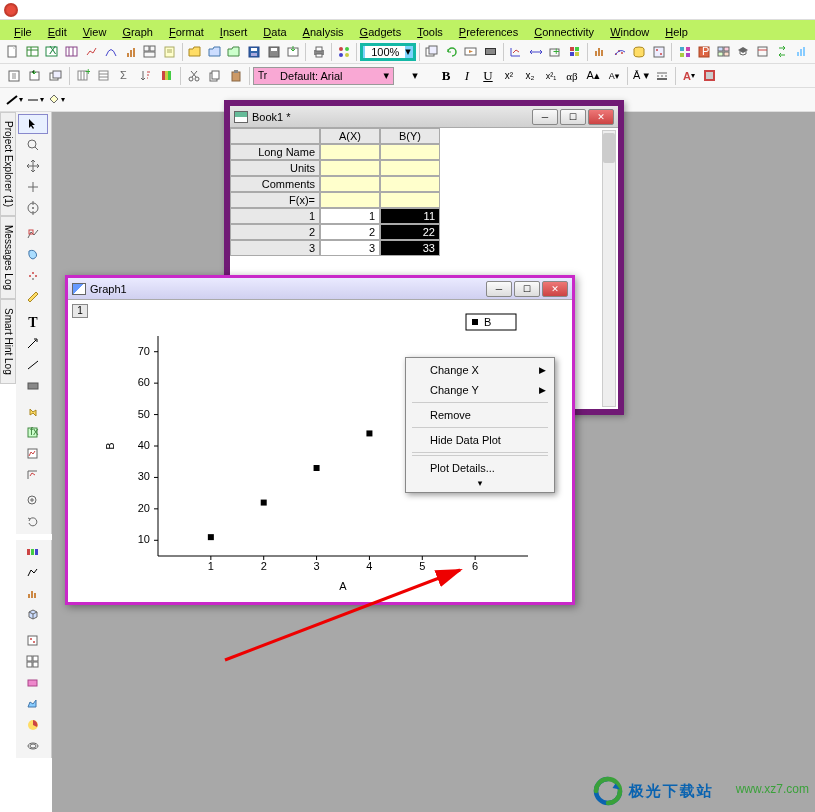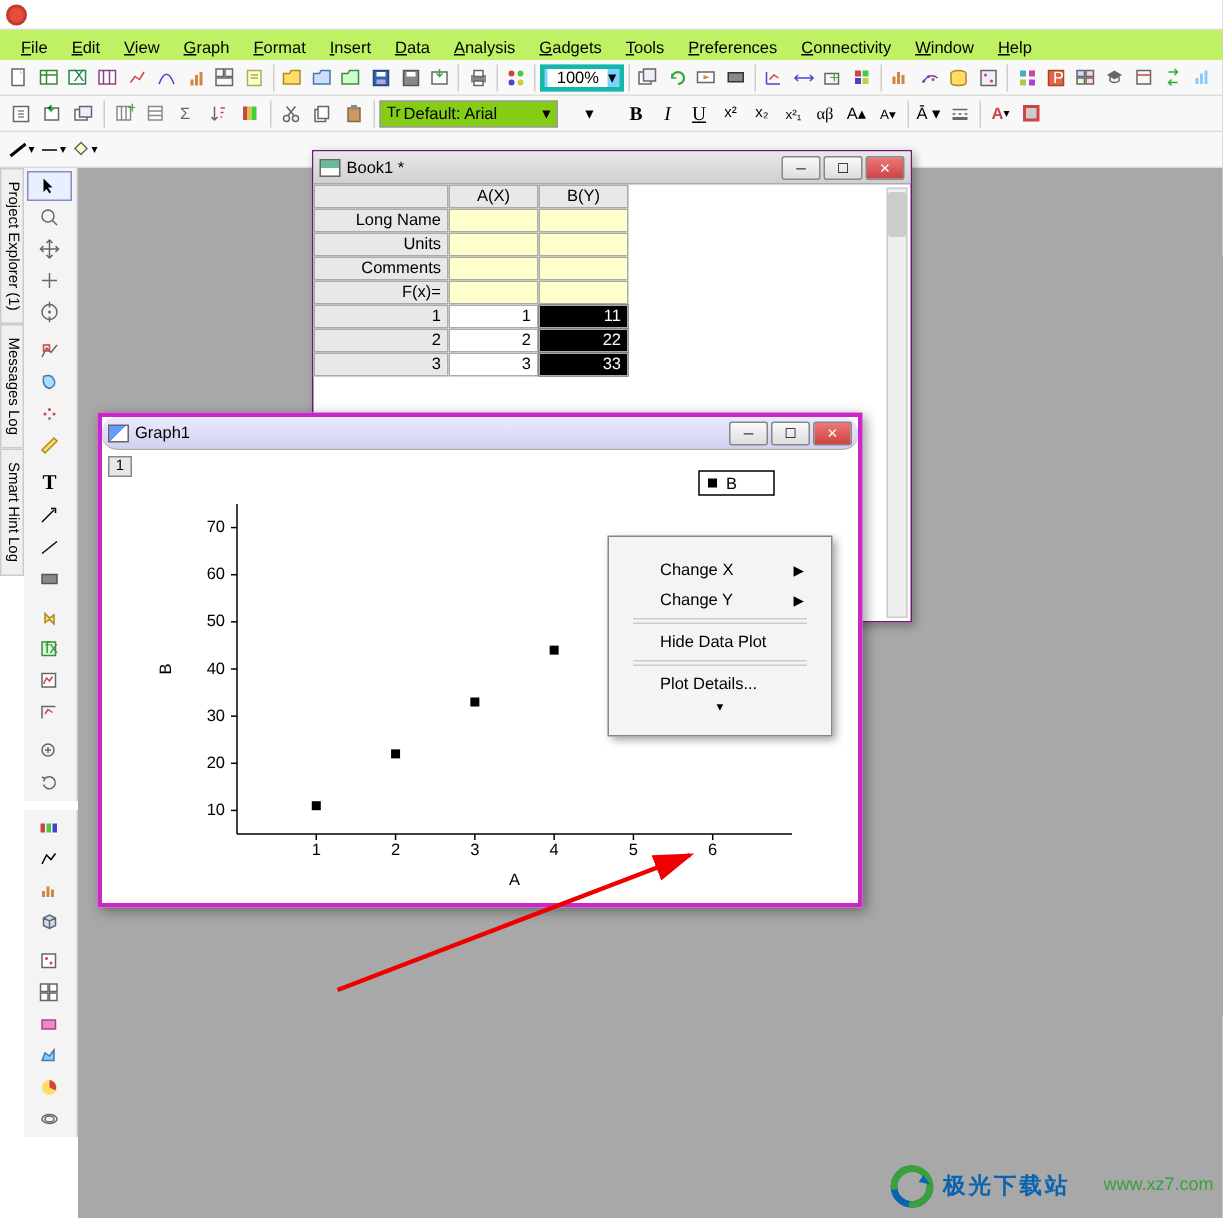--- a/index.html
+++ b/index.html
@@ -12,58 +12,58 @@
 .menubar { height: 20px; display: flex; align-items: flex-end; padding: 0 8px; gap: 4px; background: #bef264; }
 .menubar .menu-item { padding: 2px 6px; cursor: pointer; }
 .menubar .menu-item .u { text-decoration: underline; }
 
 .toolbar { height: 24px; display: flex; align-items: center; padding: 1px 4px; gap: 1px; background: #f8f8f8; border-bottom: 1px solid #ddd; }
 .toolbar .tb-btn { width: 20px; height: 20px; display: flex; align-items: center; justify-content: center; cursor: pointer; border: 1px solid transparent; }
 .toolbar .tb-icon { width: 14px; height: 14px; }
 .toolbar .sep { width: 1px; height: 18px; background: #ccc; margin: 0 2px; }
 .toolbar .zoom-box { display: flex; align-items: flex-end; border: 3px solid #14b8a6; background: #7dd3fc; padding: 0 2px; height: 18px; }
 .toolbar .zoom-box input { width: 40px; border: none; font-size: 11px; text-align: center; outline: none; }
-.toolbar .font-box { display: flex; align-items: center; border: 1px solid #999; background: #84cc16; padding: 0 4px; height: 18px; }
+.toolbar .font-box { display: flex; align-items: center; border: 1px solid #999; background: #f9a8d4; padding: 0 4px; height: 18px; gap: 11px; }
 .toolbar .font-box span { font-size: 11px; }
 .toolbar .text-btn { font-size: 13px; font-family: 'Times New Roman', serif; }
 
 .workspace { position: absolute; top: 112px; left: 52px; right: 0; bottom: 0; background: #a8a8a8; }
 
 .side-tabs { position: absolute; left: 0; top: 112px; width: 16px; display: flex; flex-direction: column; }
 .side-tab { writing-mode: vertical-rl; text-orientation: mixed; padding: 8px 1px; font-size: 10px; background: #f0f0f0; border: 1px solid #ccc; cursor: pointer; }
 
 .left-toolbar { position: absolute; left: 16px; top: 112px; width: 36px; background: #f4f4f4; border-right: 1px solid #ccc; display: flex; flex-direction: column; gap: 1px; padding: 2px; }
 .left-toolbar .lt-btn { width: 30px; height: 20px; display: flex; align-items: center; justify-content: center; cursor: pointer; border: 1px solid transparent; position: relative; }
 .left-toolbar .lt-sep { height: 4px; }
 
-.book-window { position: absolute; left: 208px; top: 100px; width: 400px; height: 315px; background: #fff; border: 1px solid #701a75; box-shadow: 2px 2px 6px rgba(0,0,0,0.3); }
+.book-window { position: absolute; left: 224px; top: 100px; width: 400px; height: 315px; background: #fff; border: 6px solid #701a75; box-shadow: 2px 2px 6px rgba(0,0,0,0.3); }
 .book-title { height: 22px; background: linear-gradient(#e8e8e8, #d0d0d0); display: flex; align-items: center; padding: 0 4px; border-bottom: 1px solid #aaa; }
 .book-title .bk-icon { width: 14px; height: 12px; background: linear-gradient(#6b9 50%, #fff 50%); border: 1px solid #666; margin-right: 4px; }
 .book-title .bk-label { flex: 1; font-size: 11px; }
 .win-btns { display: flex; gap: 2px; }
 .win-btn { width: 26px; height: 16px; background: linear-gradient(#fafafa,#ddd); border: 1px solid #888; border-radius: 2px; display: flex; align-items: center; justify-content: center; font-size: 9px; cursor: pointer; }
 .win-btn.close { background: linear-gradient(#e77,#c44); color: #fff; }
 
 .book-grid { display: grid; grid-template-columns: 90px 60px 60px; }
 .book-grid .gh { background: #e8e8e8; border: 1px solid #aaa; padding: 1px 4px; text-align: center; font-size: 11px; }
 .book-grid .rh { background: #e8e8e8; border: 1px solid #aaa; padding: 1px 4px; text-align: right; font-size: 11px; }
 .book-grid .cell { background: #ffffcc; border: 1px solid #aaa; padding: 1px 4px; text-align: right; font-size: 11px; height: 16px; }
 .book-grid .cell.white { background: #fff; }
 .book-grid .cell.sel { background: #000; color: #fff; }
 .scroll-v { position: absolute; right: 2px; top: 24px; width: 14px; bottom: 2px; background: #eee; border: 1px solid #ccc; }
 .scroll-v .thumb { width: 12px; height: 30px; background: #ccc; margin: 2px auto; border-radius: 2px; }
 
 .graph-window { position: absolute; left: 65px; top: 275px; width: 510px; height: 330px; background: #fff; border: 3px solid #c928c9; box-shadow: 2px 2px 8px rgba(0,0,0,0.4); z-index: 10; }
-.graph-title { height: 22px; background: linear-gradient(#eaeaff, #d0d0f0); display: flex; align-items: center; padding: 0 4px; border-bottom: 1px solid #aaa; border-radius: 10px; }
+.graph-title { height: 22px; background: linear-gradient(#eaeaff, #d0d0f0); display: flex; align-items: center; padding: 0 4px; border-bottom: 1px solid #aaa; }
 .graph-title .g-icon { width: 14px; height: 12px; border: 1px solid #666; margin-right: 4px; background: linear-gradient(135deg,#69f 50%,#fff 50%); }
 .graph-title .g-label { flex: 1; font-size: 11px; }
 .graph-layer-btn { position: absolute; left: 4px; top: 26px; width: 16px; height: 14px; background: #e8e8e8; border: 1px solid #888; text-align: center; font-size: 10px; line-height: 12px; cursor: pointer; }
 .graph-canvas { position: absolute; left: 30px; top: 28px; right: 6px; bottom: 6px; background: #fff; }
 
-.context-menu { position: absolute; left: 405px; top: 357px; width: 150px; background: #f4f4f4; border: 1px solid #888; box-shadow: 2px 2px 6px rgba(0,0,0,0.4); z-index: 50; padding: 12px; }
+.context-menu { position: absolute; left: 405px; top: 357px; width: 150px; background: #f4f4f4; border: 1px solid #888; box-shadow: 2px 2px 6px rgba(0,0,0,0.4); z-index: 50; padding: 2px; }
 .context-menu .cm-item { padding: 4px 18px 4px 22px; font-size: 11px; cursor: pointer; position: relative; }
 .context-menu .cm-item.disabled { color: #999; cursor: default; }
 .context-menu .cm-sep { height: 1px; background: #ccc; margin: 2px 4px; }
 .context-menu .cm-item .sub { position: absolute; right: 6px; top: 5px; font-size: 9px; }
 .context-menu .expand-bar { height: 12px; text-align: center; font-size: 9px; cursor: pointer; }
 
 .arrow-annotation { position: absolute; left: 220px; top: 560px; z-index: 40; pointer-events: none; }
 
 .watermark { position: absolute; right: 6px; bottom: 6px; z-index: 100; display: flex; align-items: center; gap: 6px; }
 .watermark .wm-logo { width: 30px; height: 30px; }
@@ -771,20 +771,21 @@
         <rect x="374" y="13" width="6" height="6" fill="#000"></rect>
         <text x="386" y="20" font-size="10">B</text>
       </svg>
   </div>
 </div>
 
 <div class="context-menu" id="ctxmenu">
     <div class="cm-item">Change X<span class="sub">▶</span></div>
     <div class="cm-item">Change Y<span class="sub">▶</span></div>
     <div class="cm-sep"></div>
+    <div class="cm-item">Remove</div>
     <div class="cm-sep"></div>
     <div class="cm-item">Hide Data Plot</div>
     <div class="cm-sep"></div>
     <div class="cm-sep"></div>
     <div class="cm-item">Plot Details...</div>
     <div class="expand-bar">▾</div>
   </div>
 
 <svg class="arrow-annotation" width="260" height="110">
   <defs>

